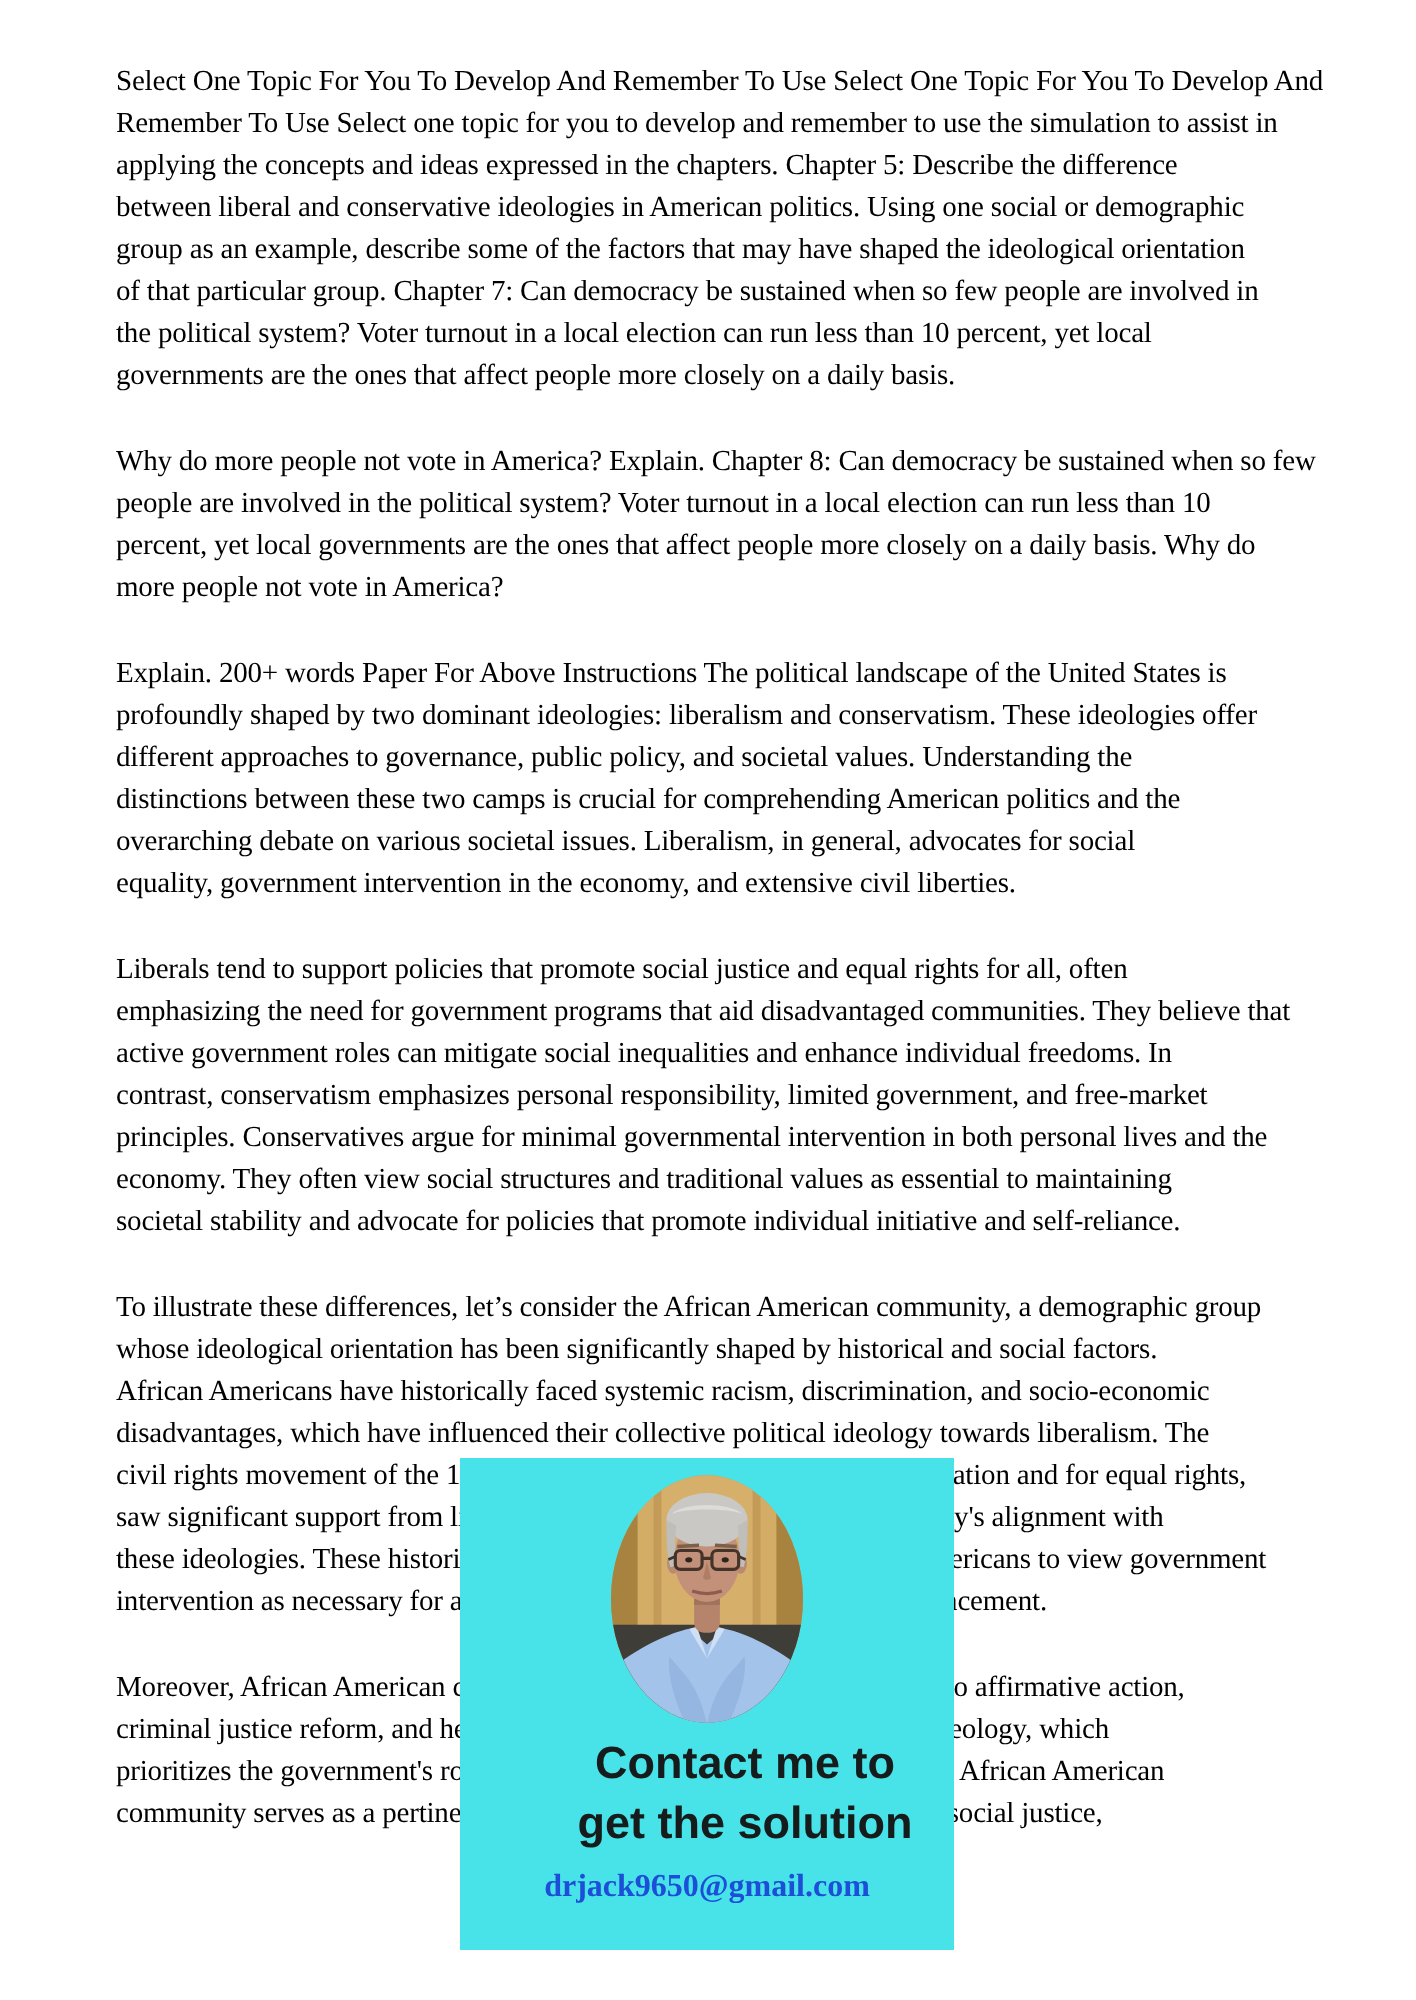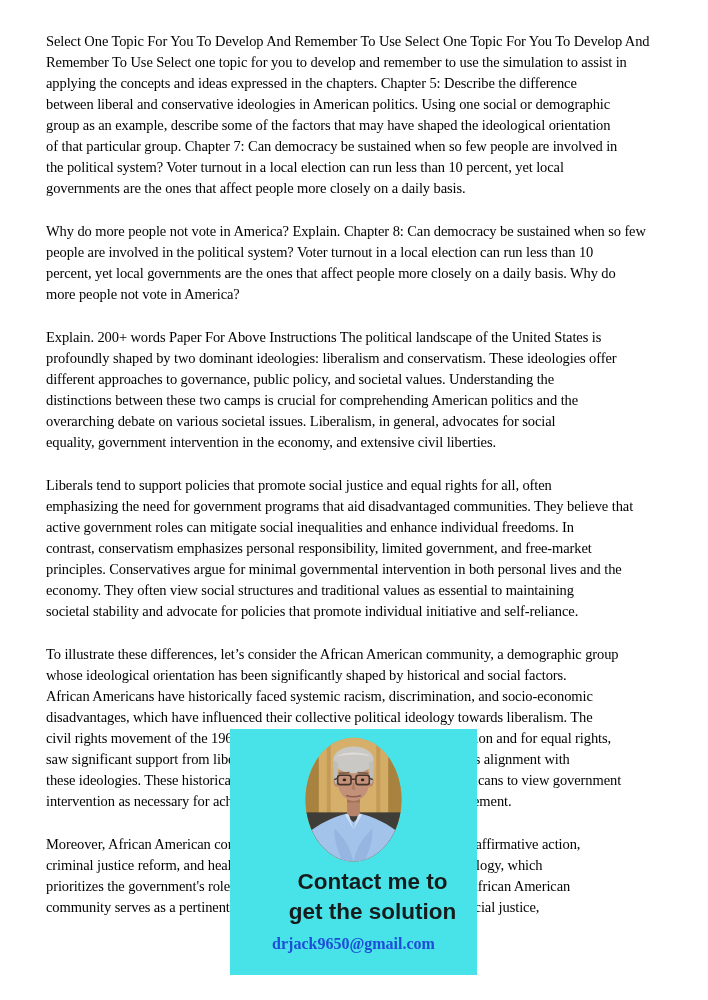--- a/index.html
+++ b/index.html
@@ -10,21 +10,21 @@
     overflow: hidden;
     font-family: "Liberation Serif", serif;
   }
   .page {
     position: absolute;
     left: 0; top: 0; right: 0; bottom: 0;
     padding: 31px 36px 0 46px;
     color: #000000;
   }
   .para {
-    margin: 0 0 22px 0;
+    margin: 0 0 22px 12px;
     font-size: 14.5px;
     line-height: 21px;
     white-space: pre;          
     letter-spacing: -0.1px;
   }
   .contact-overlay {
     position: absolute;
     left: 230px; top: 729px;
     width: 247px; height: 246px;
     background: #48E3E8;

